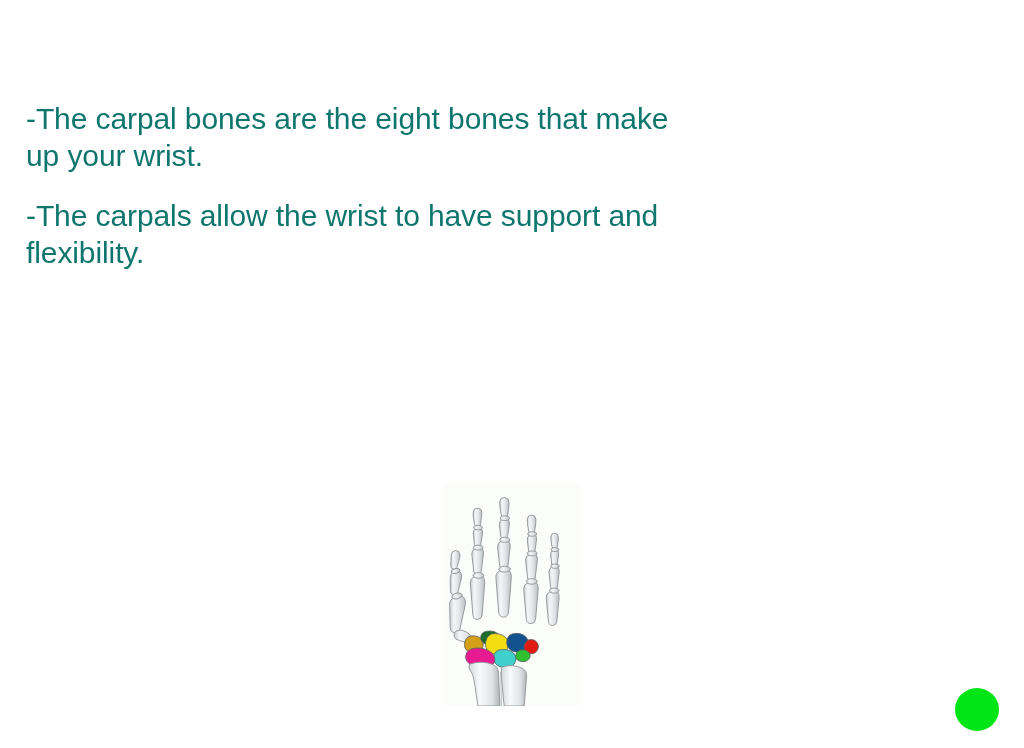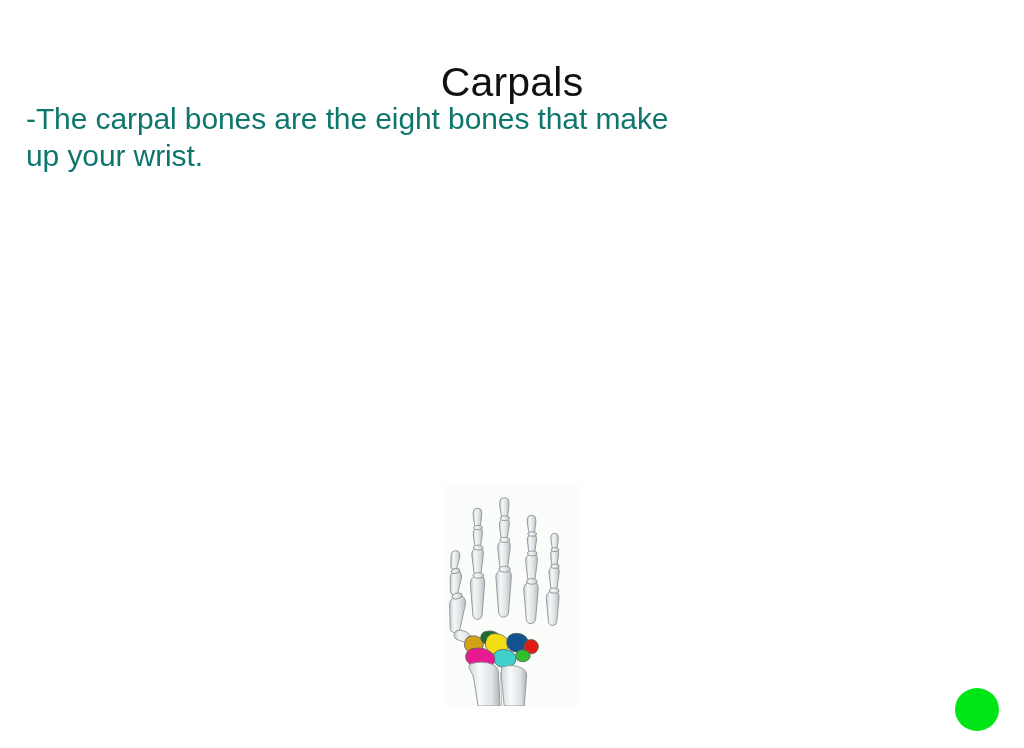--- a/index.html
+++ b/index.html
@@ -76,25 +76,26 @@
     height: 43px;
     border-radius: 50%;
     background: #00e515;
   }
 </style>
 </head>
 <body>
 
 <div class="slide">
 
-  <h1 class="slide-title">Carpals</h1>
 
   <div class="body-text">
     <p class="bullet">-The carpal bones are the eight bones that make
 up your wrist.</p>
+    <p class="bullet">-The carpals allow the wrist to have support and
+flexibility.</p>
   </div>
 
   <div class="hand-figure">
     <svg viewBox="0 0 136 222" xmlns="http://www.w3.org/2000/svg">
       <defs>
         <linearGradient id="boneg" x1="0" y1="0" x2="1" y2="0">
           <stop offset="0%" stop-color="#c9cdcf"></stop>
           <stop offset="28%" stop-color="#f4f6f7"></stop>
           <stop offset="62%" stop-color="#e2e5e7"></stop>
           <stop offset="100%" stop-color="#b9bec1"></stop>

